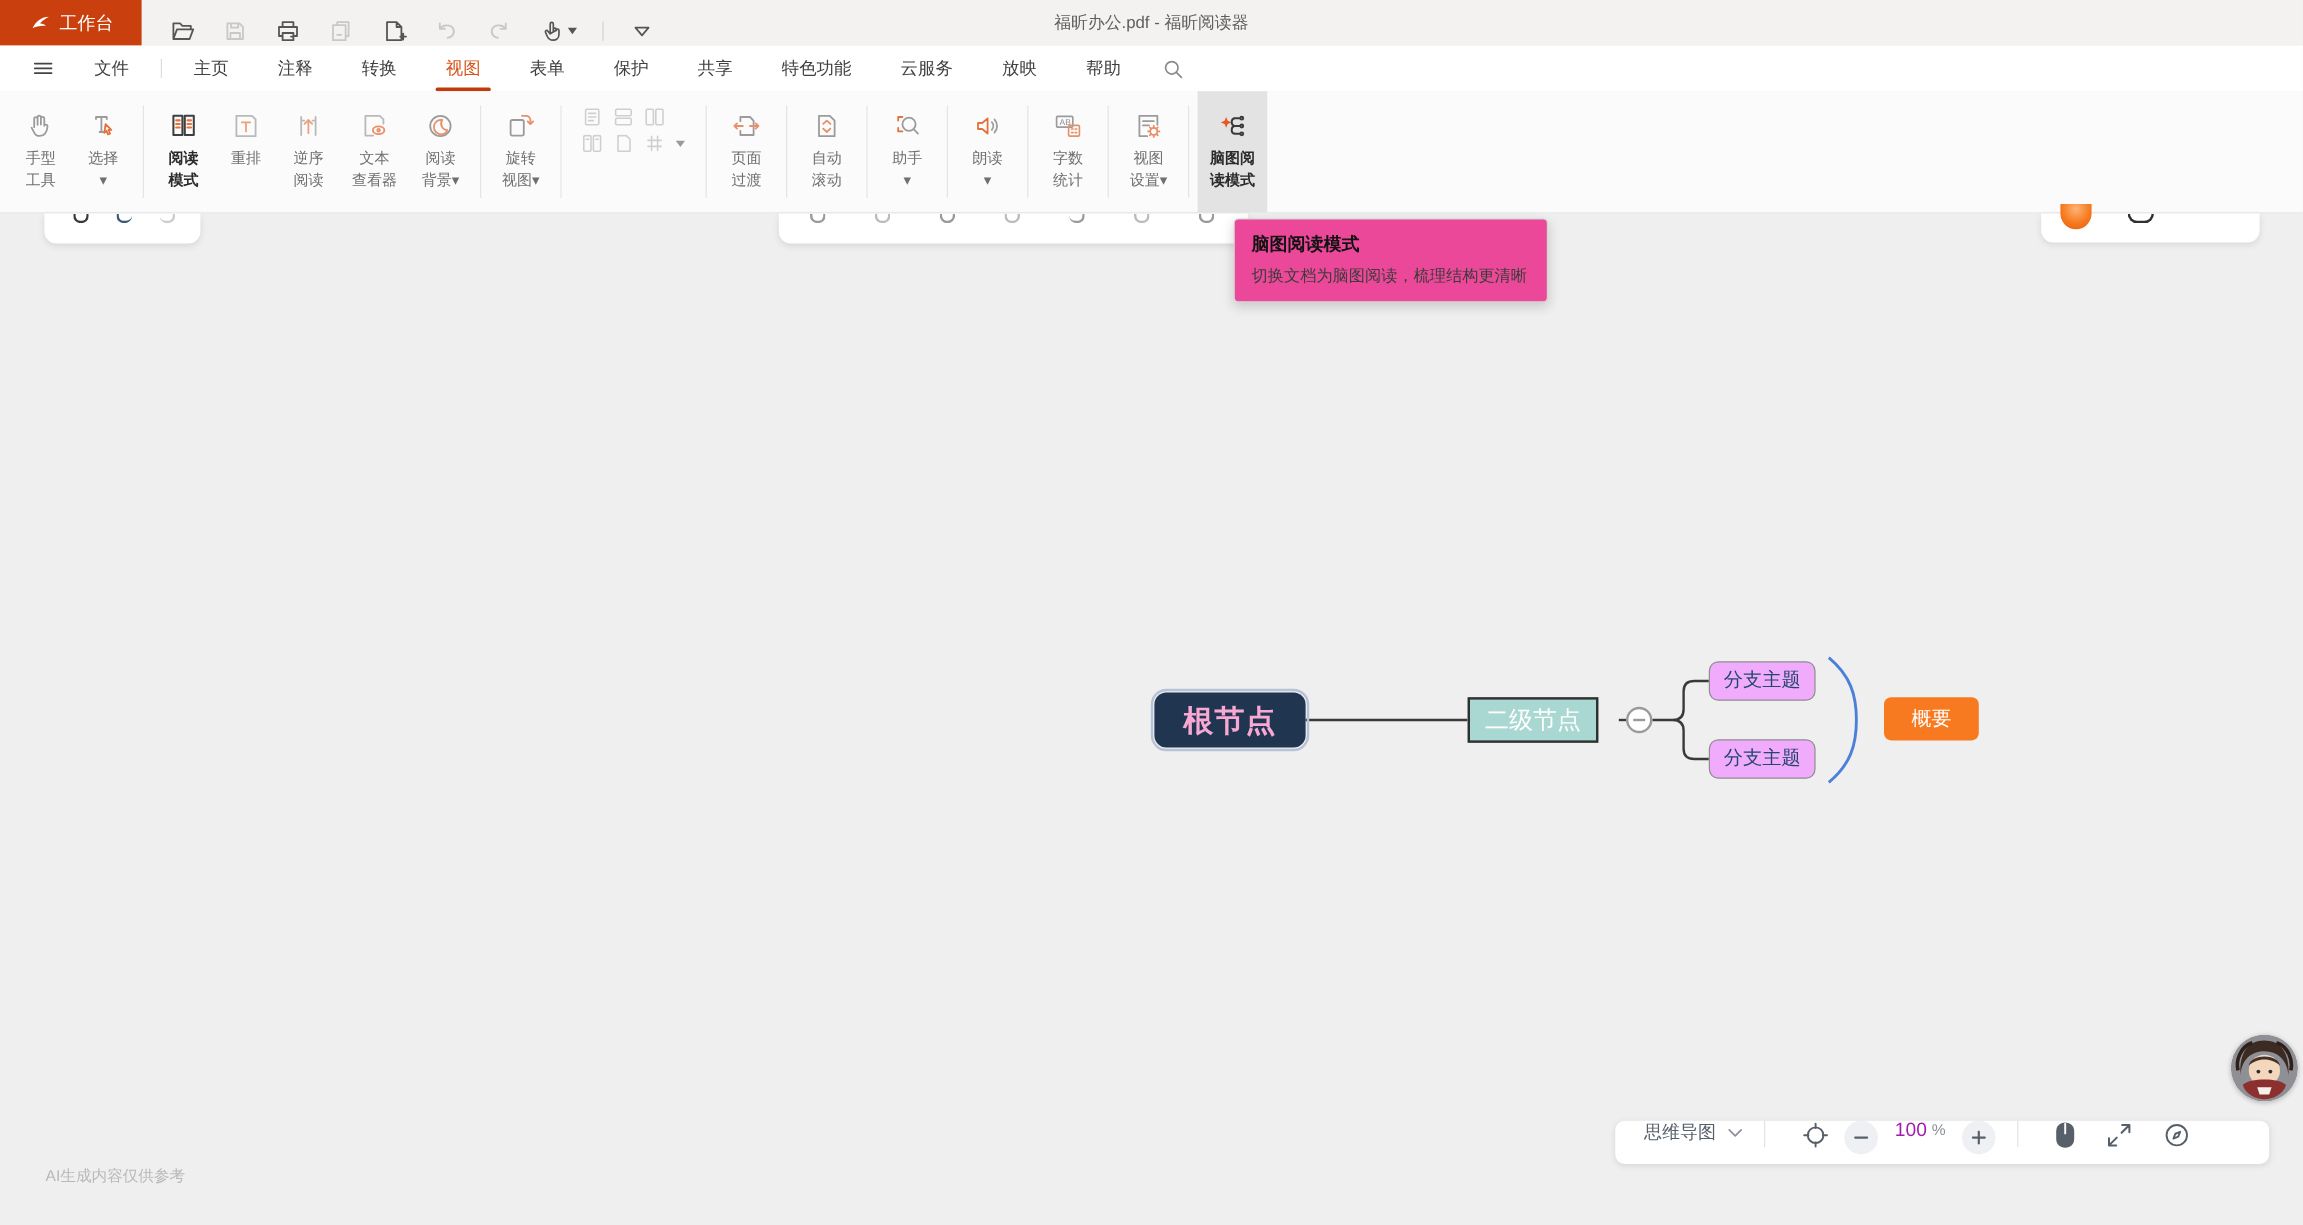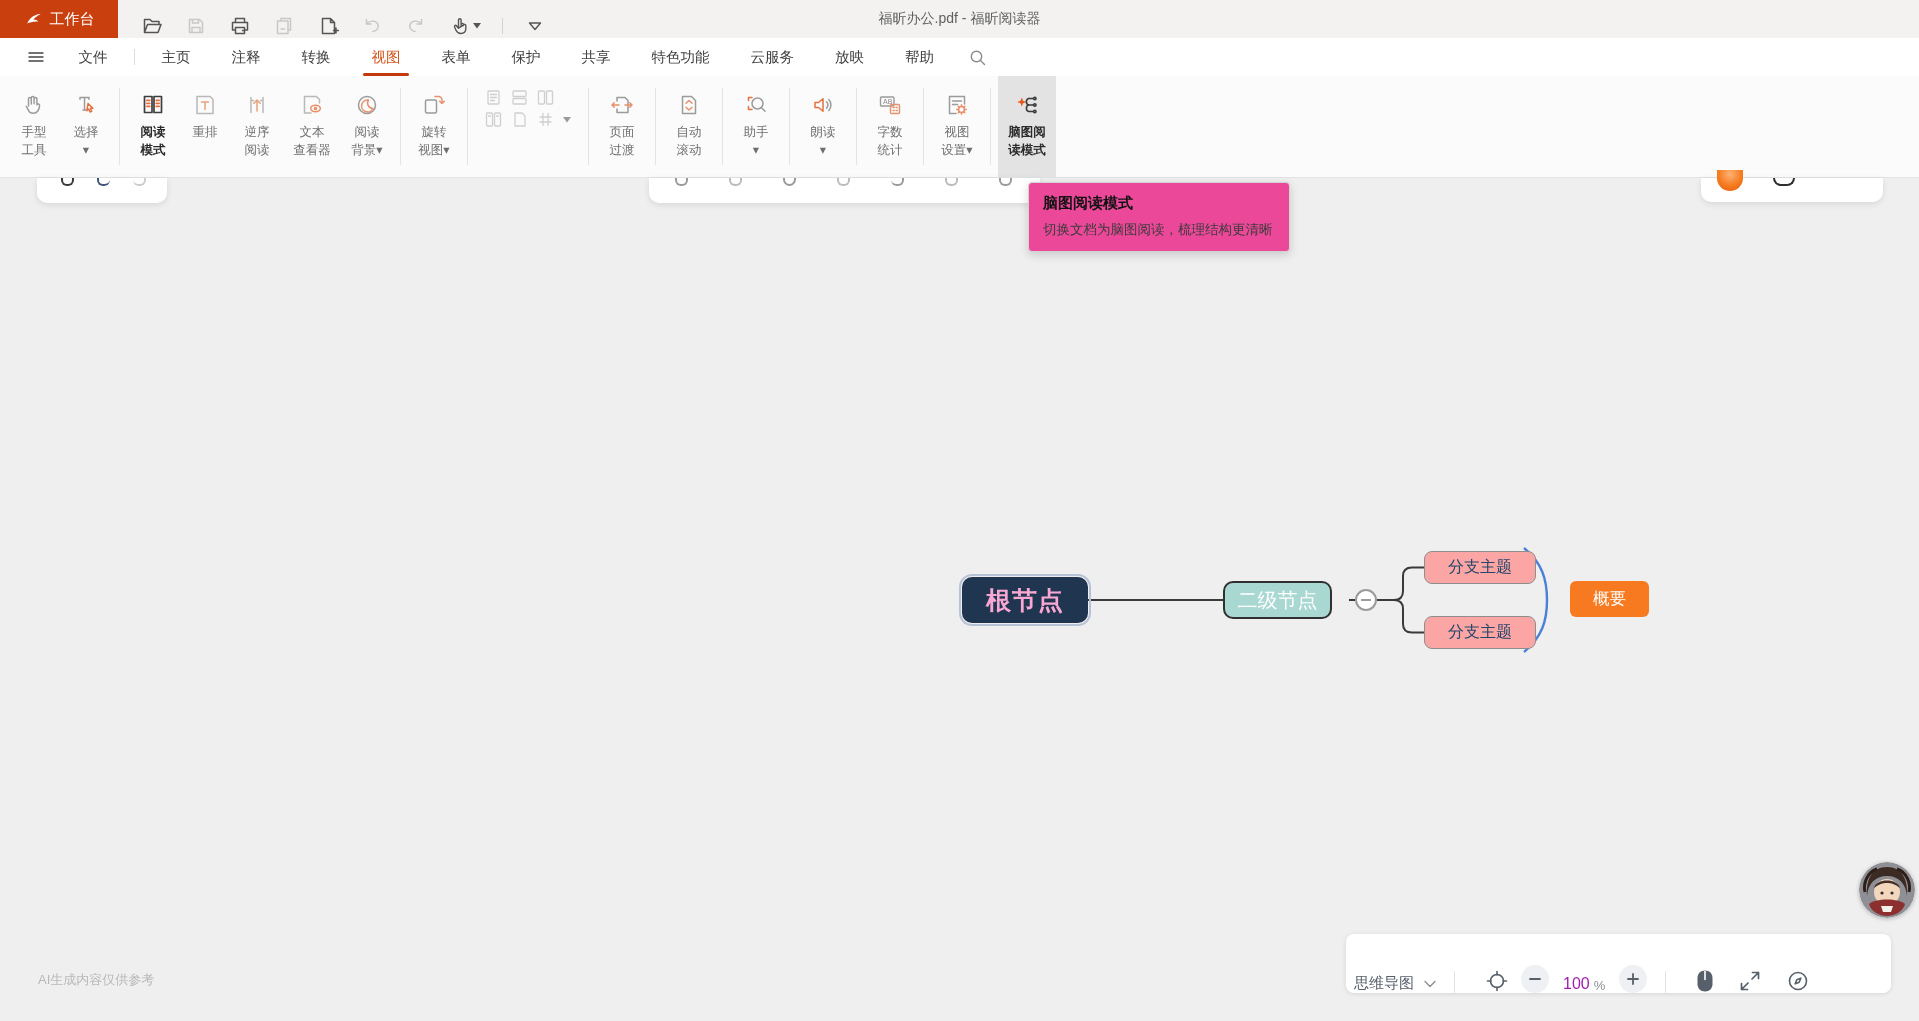--- a/index.html
+++ b/index.html
@@ -64,33 +64,33 @@
     padding:11px 14px 12px 14px; z-index:50; }
   .tooltip-title { font-size:15px; font-weight:bold; color:#121212; margin-bottom:7px; }
   .tooltip-body { font-size:13.5px; color:#3c3c3c; line-height:19px; }
 
   .mm-overlay { position:absolute; left:0; top:0; width:1919px; height:843px;
     pointer-events:none; z-index:2; }
   .mm-node { position:absolute; display:flex; align-items:center; justify-content:center; z-index:3; }
   .mm-root { left:962px; top:399px; width:126px; height:46px; border-radius:10px;
     color:#f9a8d4; font-size:25px; font-weight:bold; letter-spacing:1px;
     outline:2px solid #b6c2d6; outline-offset:1px; cursor:pointer; }
-  .mm-second { left:1223px; top:403px; width:109px; height:38px; border-radius:10px;
+  .mm-second { left:1223px; top:403px; width:109px; height:38px; border-radius:0;
     border:2px solid #303030; color:#fff; font-size:20px; cursor:pointer; }
   .mm-collapse { left:1355px; top:411px; width:22px; height:22px; border-radius:50%;
     background:#fff; border:2px solid #9a9a9a; cursor:pointer; }
   .mm-collapse::after { content:""; width:10px; height:2px; background:#9a9a9a; }
-  .mm-branch { left:1424px; width:112px; height:33px; background:#fca5a5;
+  .mm-branch { left:1424px; width:89px; height:33px; background:#f0abfc;
     border:1.5px solid #8e8e8e; border-radius:8px; color:#24466b; font-size:16px; cursor:pointer; }
   .mm-summary { left:1554px; top:403px; width:79px; height:36px; border-radius:6px;
     color:#fff; font-size:16.5px; cursor:pointer; }
 
-  .statusbar { position:absolute; left:1346px; top:756px; width:545px; height:59px;
+  .statusbar { position:absolute; left:1346px; top:756px; width:545px; height:36px;
     background:#fff; border-radius:8px; box-shadow:0 1px 5px rgba(0,0,0,.10);
-    display:flex; align-items:flex-end; padding:0 8px; z-index:10; }
+    display:flex; align-items:flex-start; padding:0 24px; z-index:10; }
   .sb-mode { font-size:15px; color:#57606a; display:flex; align-items:center; gap:10px; cursor:pointer; }
   .sb-sep { width:1px; height:22px; background:#e3e3e3; margin:0 18px; }
   .sb-circle { width:28px; height:28px; border-radius:50%; background:#eef0f3;
     display:flex; align-items:center; justify-content:center; cursor:pointer; }
   .sb-zoomval { font-size:16px; color:#a21caf; margin:0 4px 0 14px; }
   .sb-pct { font-size:13px; color:#8b9097; margin-right:14px; }
   .sb-icon { margin:0 12px; cursor:pointer; }
 
   .ai-note { position:absolute; left:38px; top:793px; font-size:13px; color:#b8b8b8; }
   .avatar { position:absolute; left:1859px; top:684px; width:56px; height:56px;

